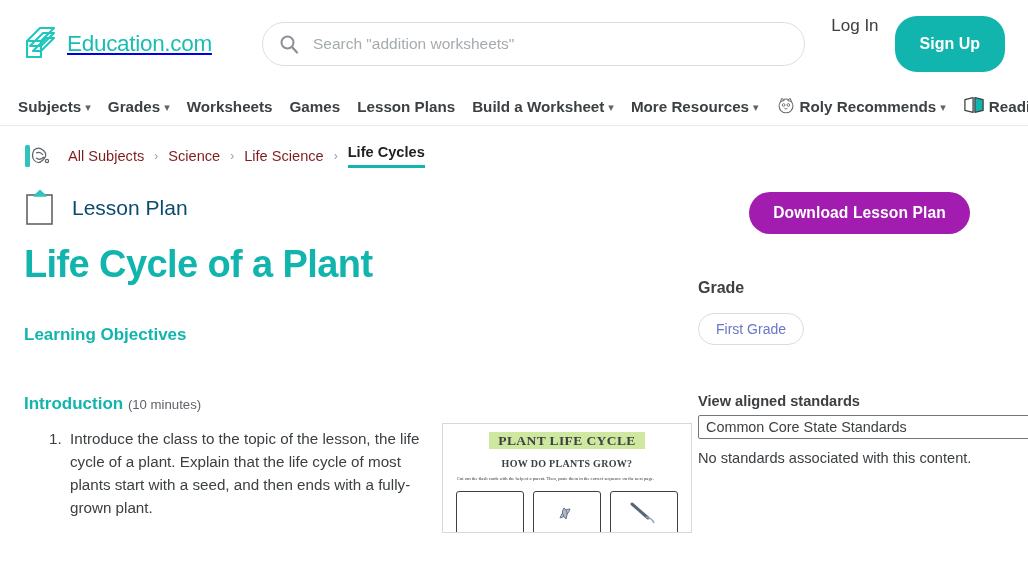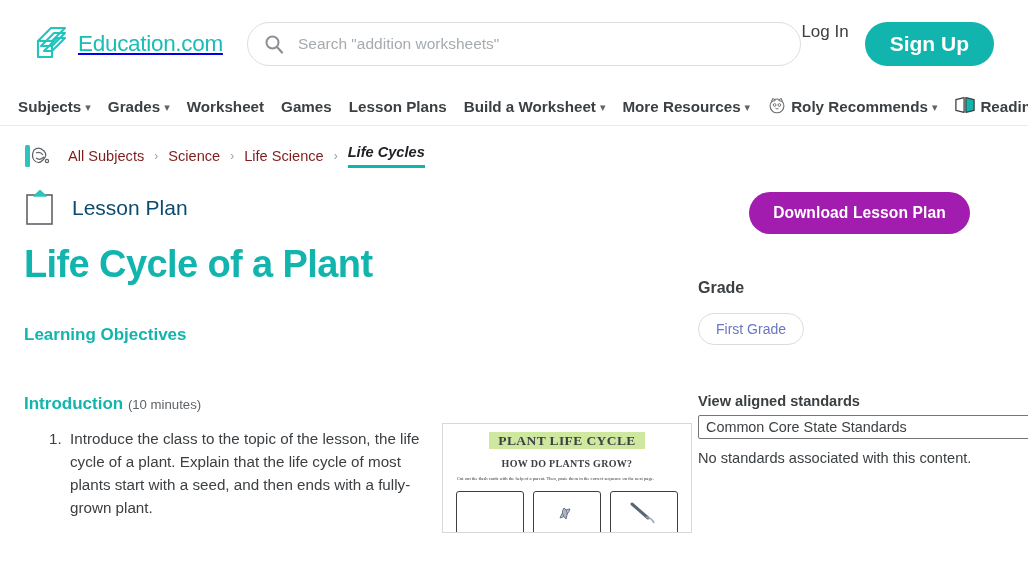--- a/index.html
+++ b/index.html
@@ -11,22 +11,23 @@
     background: #ffffff;
     font-family: "Liberation Sans", sans-serif;
     color: #3c4043;
   }
 
   
   .header {
     height: 88px;
     display: flex;
     align-items: center;
-    padding: 0 32px;
+    padding: 0 21px;
     background: #fff;
+    gap: 26px;
   }
 
   .logo-wrap {
     display: flex;
     align-items: center;
     gap: 6px;
     flex: 0 0 auto;
   }
   .logo-mark { width: 40px; height: 40px; display: block; }
   .logo-text {
@@ -70,23 +71,23 @@
     font-size: 17px;
     color: #3c4043;
     text-decoration: none;
     white-space: nowrap;
   }
   .signup-btn {
     background: #12b5ad;
     color: #fff;
     border: none;
     border-radius: 22px;
-    height: 44px;
+    height: 56px;
     padding: 0 25px;
-    font-size: 21px;
+    font-size: 16px;
     font-weight: bold;
     font-family: "Liberation Sans", sans-serif;
     cursor: pointer;
     white-space: nowrap;
   }
 
   
   .nav {
     height: 38px;
     display: flex;
@@ -129,21 +130,20 @@
     cursor: pointer;
   }
   .crumb-sep { color: #9aa0a6; font-size: 12px; margin: 0 4px; }
   .crumb-active {
     font-size: 14.6px;
     font-weight: bold;
     color: #202124;
     border-bottom: 3px solid #12b5ad;
     padding-bottom: 5px;
     cursor: pointer;
-    font-style: italic;
   }
 
   
   .main {
     display: flex;
     padding: 0 24px;
   }
   .left-col { width: 634px; flex: 0 0 634px; }
   .right-col { flex: 1; padding-left: 40px; padding-top: 22px; }
 
@@ -349,21 +349,21 @@
 <div class="nav">
   <a class="nav-item" href="#">
     <span>Subjects</span>
     <span class="caret">▾</span>
   </a>
   <a class="nav-item" href="#">
     <span>Grades</span>
     <span class="caret">▾</span>
   </a>
   <a class="nav-item" href="#">
-    <span>Worksheet</span>
+    <span>Worksheets</span>
   </a>
   <a class="nav-item" href="#">
     <span>Games</span>
   </a>
   <a class="nav-item" href="#">
     <span>Lesson Plans</span>
   </a>
   <a class="nav-item" href="#">
     <span>Build a Worksheet</span>
     <span class="caret">▾</span>

